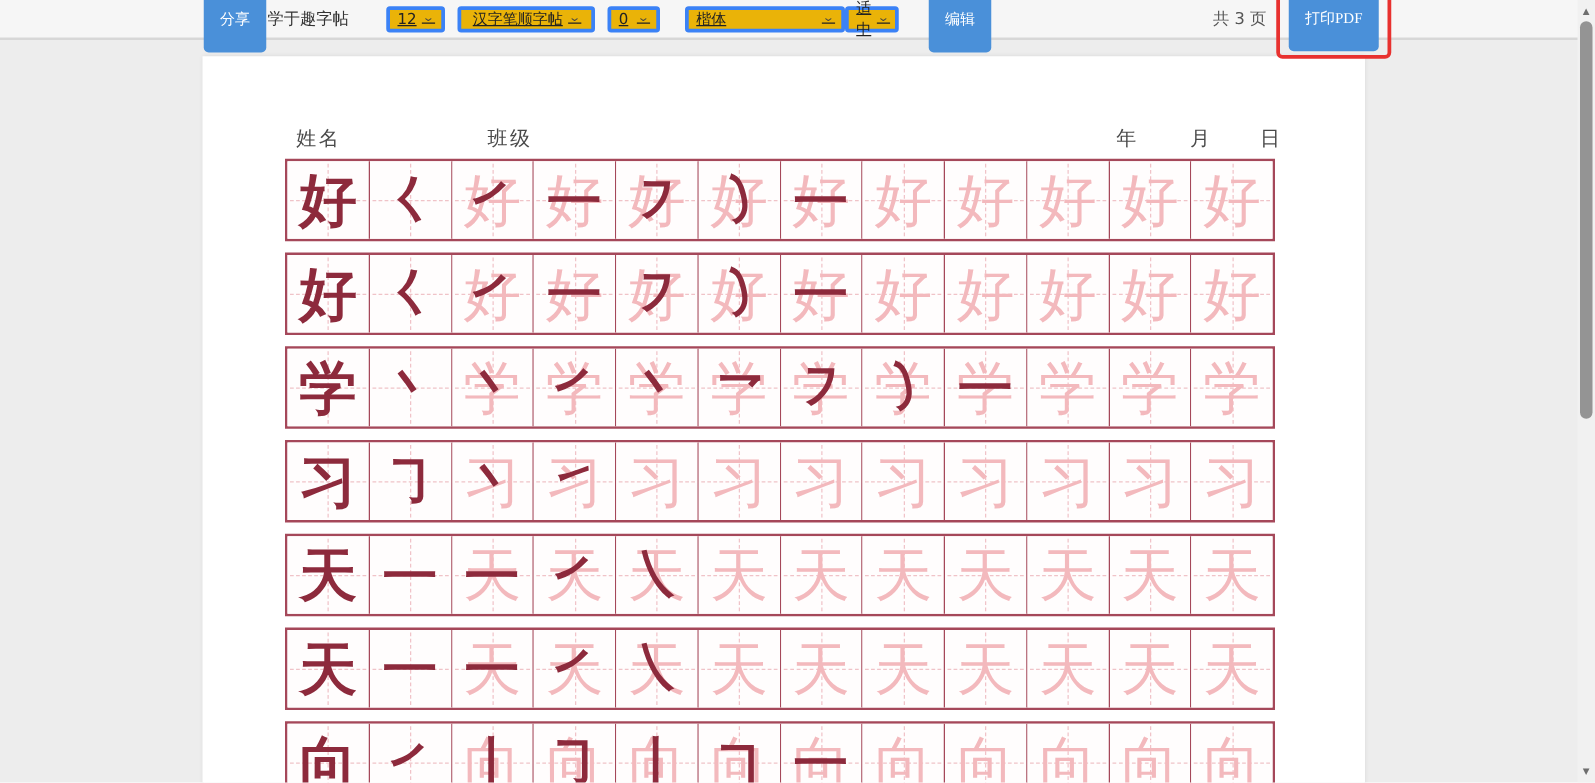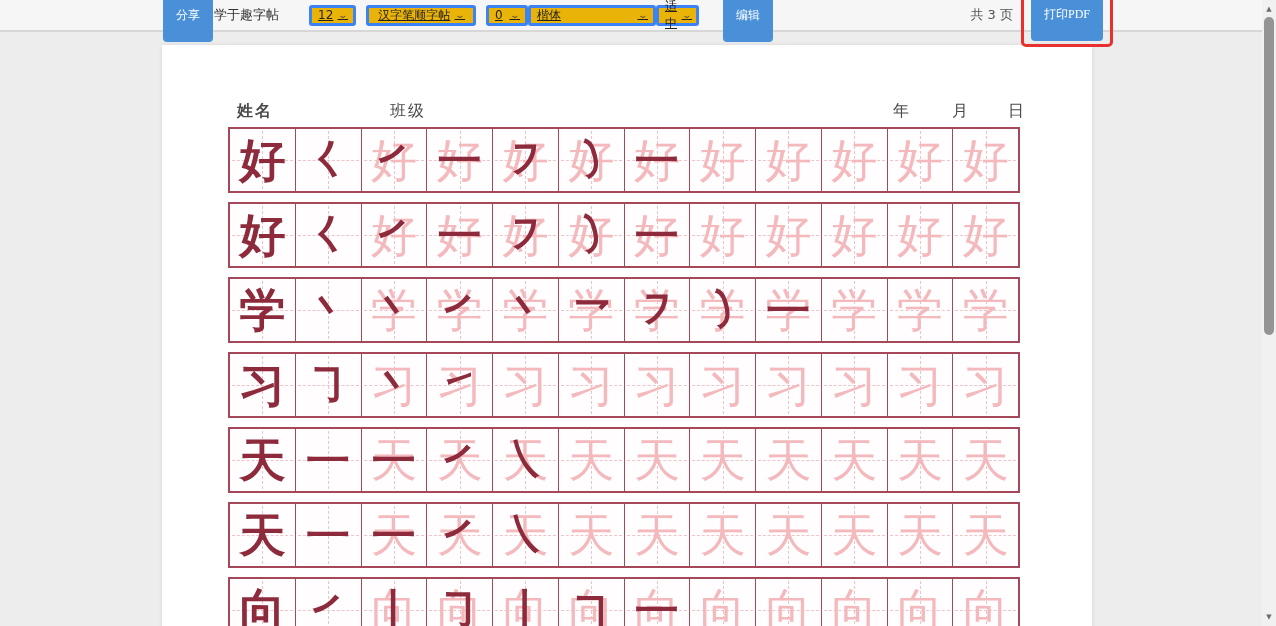--- a/index.html
+++ b/index.html
@@ -33,21 +33,21 @@
   .brand{font-size:13px;color:#333;margin-left:1px;}
   .sel{
     background:#eab308;border:3px solid #3b82f6;border-radius:3px;
     height:21px;display:flex;align-items:center;justify-content:space-between;
     font-size:12px;color:#222;padding:0 6px;cursor:pointer;text-decoration:underline;
   }
   .sel .chev{font-size:9px;color:#444;margin-left:6px;transform:scaleX(1.4);}
   .sel-size{width:47px;margin-left:30px;}
   .sel-template{width:110px;margin-left:10px;justify-content:center;}
   .sel-offset{width:42px;margin-left:10px;}
-  .sel-font{width:128px;margin-left:0;}
+  .sel-font{width:128px;margin-left:20px;}
   .sel-density{width:43px;}
   .edit-btn{margin-left:24px;}
   .tb-spacer{flex:1;}
   .page-count{font-size:13px;color:#555;}
   .annot-box{
     border:3px solid var(--annot-red);border-radius:5px;
     padding:3px 7px;margin-left:8px;margin-right:163px;margin-top:-2px;
     background:transparent;
   }
   
@@ -66,21 +66,21 @@
     position:absolute;left:2px;top:17px;width:10px;height:318px;
     background:#949494;border-radius:6px;cursor:pointer;
   }
   
   .paper{
     position:absolute;left:162px;top:45px;width:930px;height:640px;
     background:#fff;box-shadow:0 0 4px rgba(0,0,0,0.10);
   }
   .sheet-header{position:absolute;top:56px;left:0;width:100%;height:20px;font-size:16px;color:#4a4a4a;}
   .sheet-header span{position:absolute;letter-spacing:2px;}
-  .hdr-name{left:75px;font-weight:bold;}
+  .hdr-name{left:75px;}
   .hdr-class{left:188px;margin-left:40px;}
   .hdr-year{left:731px;}
   .hdr-month{left:790px;}
   .hdr-day{left:846px;}
   .grid-wrap{position:absolute;left:66px;top:82px;width:792px;}
   .grid-row{
     display:flex;height:66px;margin-bottom:9px;
     border:2px solid var(--grid-border);
   }
   .cell{

